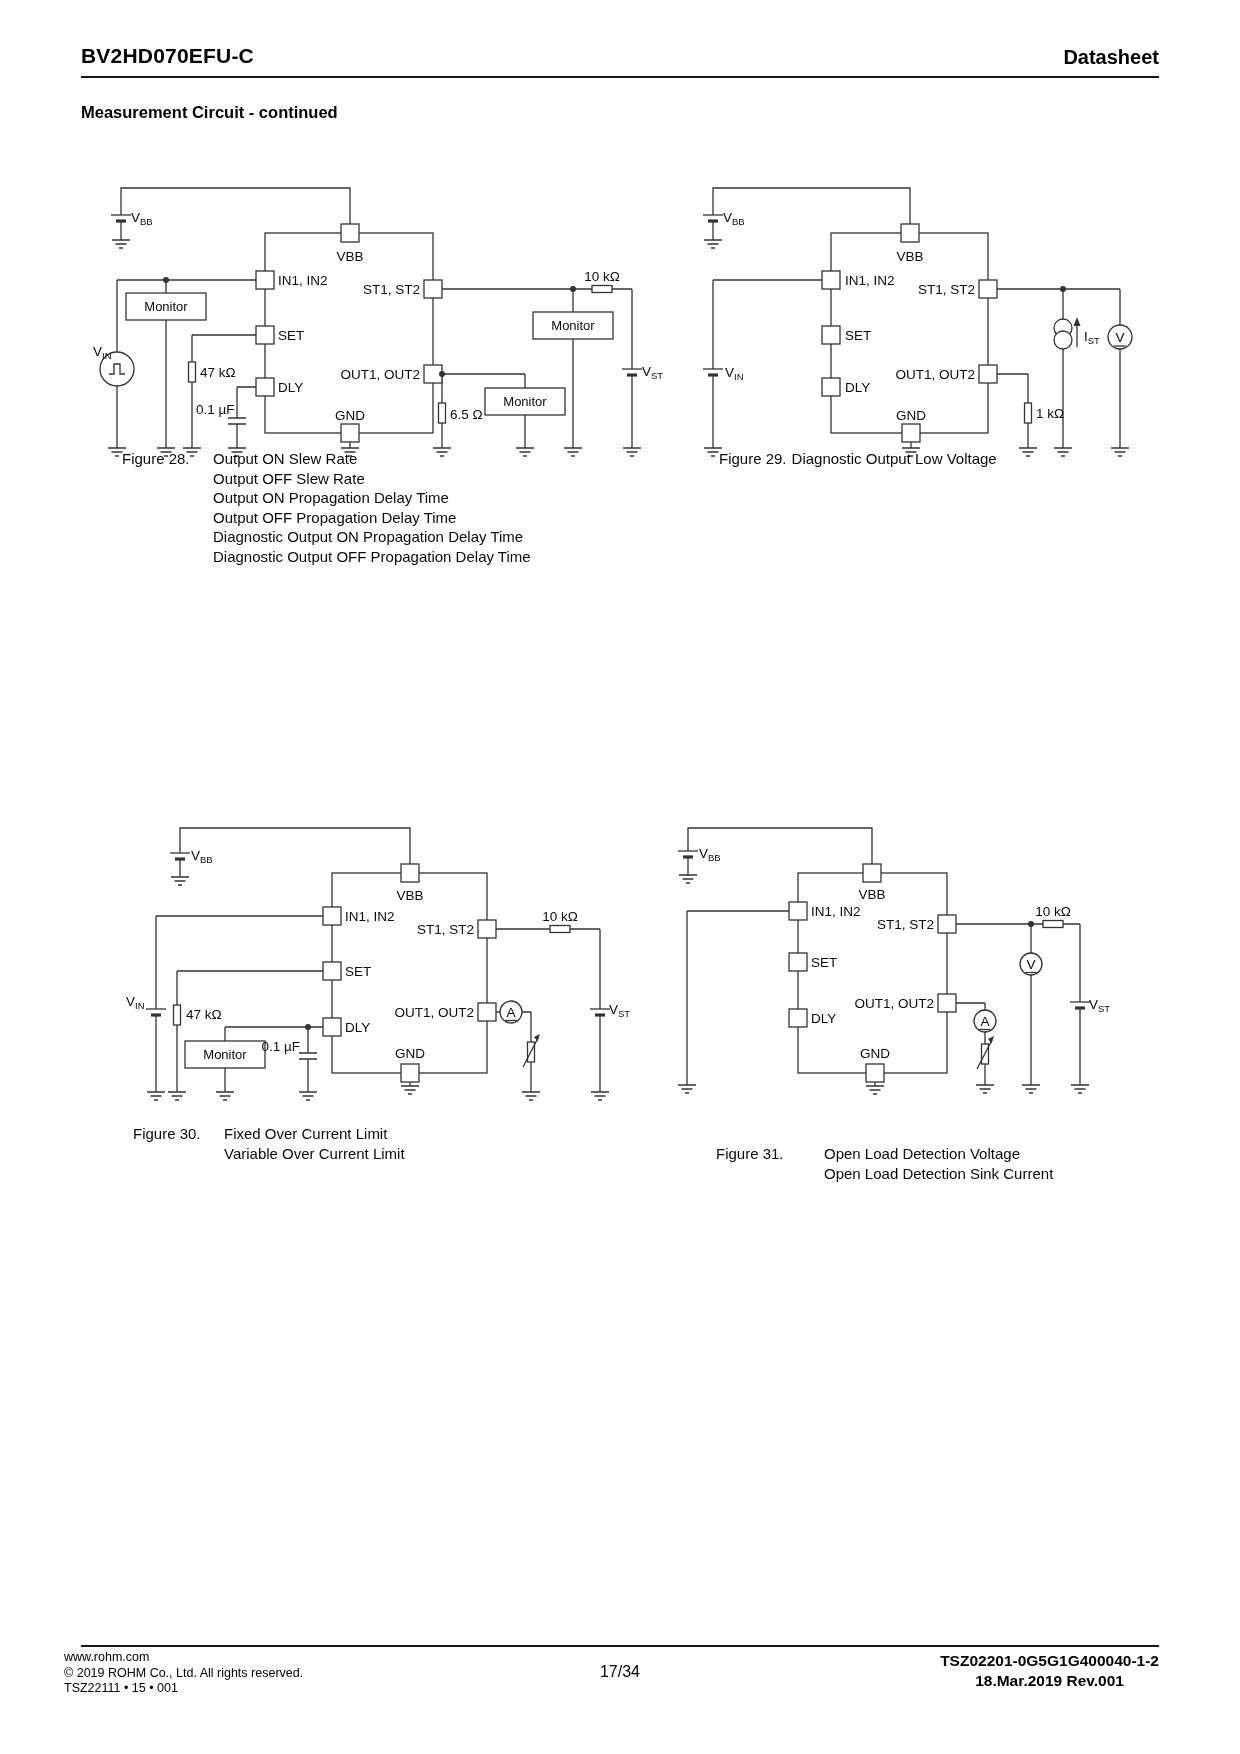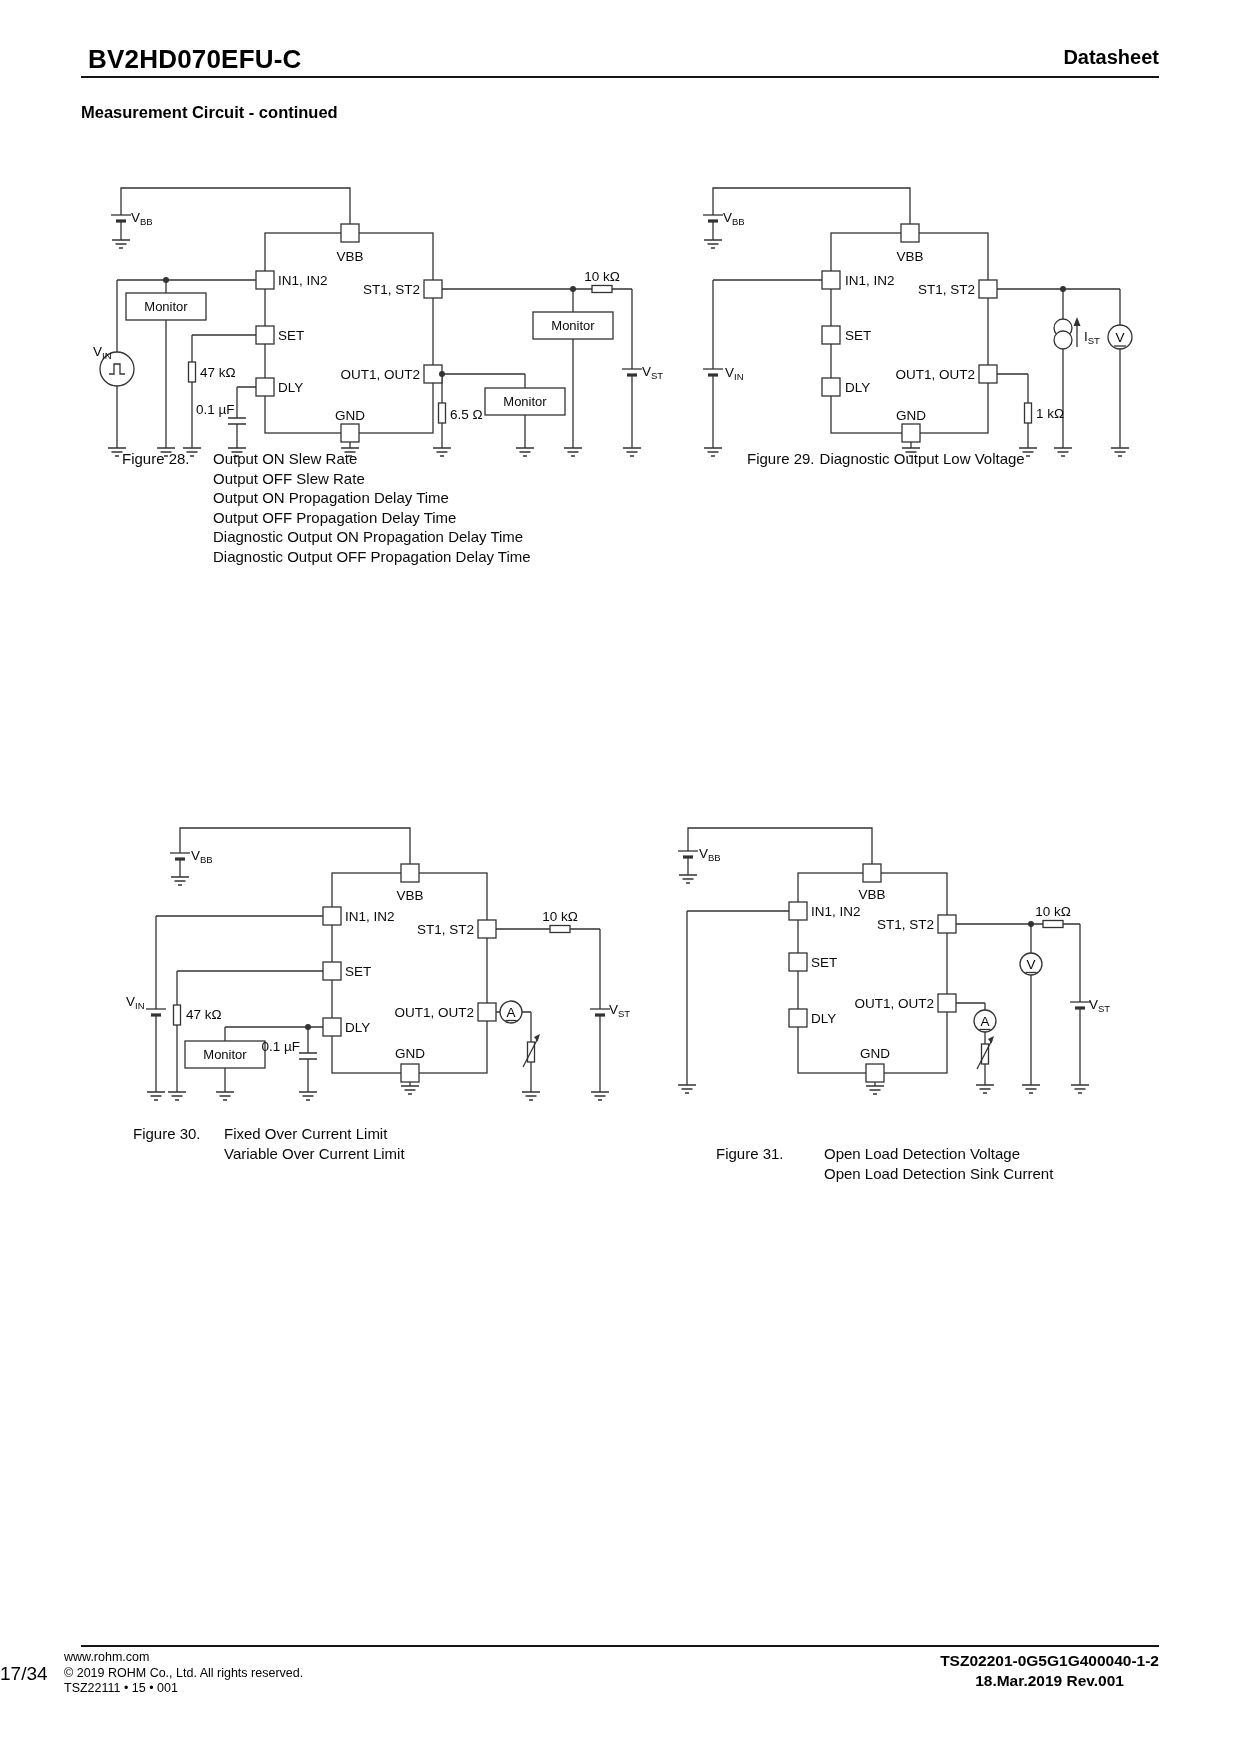--- a/index.html
+++ b/index.html
@@ -1,45 +1,45 @@
 <!DOCTYPE html>
 <html><head>
 <meta charset="utf-8">
 <style>
   html,body{margin:0;padding:0;}
   body{width:1240px;height:1754px;background:#ffffff;position:relative;overflow:hidden;
        font-family:"Liberation Sans",sans-serif;color:#000;}
   .abs{position:absolute;}
-  .hdr-part{left:88px;top:44px;font-weight:bold;font-size:26px;letter-spacing:.2px;}
+  .hdr-part{left:81px;top:44px;font-weight:bold;font-size:21px;letter-spacing:.2px;}
   .hdr-doc{right:81px;top:46px;font-weight:bold;font-size:20px;}
   .rule{left:81px;width:1078px;height:2px;background:#161616;}
   .rule-top{top:76px;}
   .rule-bot{top:1645px;}
   .sec-title{left:81px;top:103px;font-weight:bold;font-size:16.5px;text-align:right;}
   .caption{display:flex;font-size:15px;line-height:19.5px;color:#0a0a0a;}
   .figlabel{flex:none;}
   .w91{width:91px;}
   .cap28{left:122px;top:449px;}
   .cap29{left:719px;top:449px;}
   .cap30{left:133px;top:1124px;}
   .cap31{left:716px;top:1144px;gap:17px;}
-  .cap29 .figlabel{margin-right:5px;margin-left:28px;}
+  .cap29 .figlabel{margin-right:5px;}
   svg.fig{position:absolute;}
   .w{stroke:#333;stroke-width:1.3;fill:none;}
   .comp{stroke:#333;stroke-width:1.3;fill:#fff;}
   .bat2{stroke:#333;stroke-width:3.2;fill:none;}
   .capb{stroke:#333;stroke-width:1.7;fill:none;}
   .dot{fill:#333;stroke:none;}
   svg text{font-family:"Liberation Sans",sans-serif;font-size:13.5px;fill:#0a0a0a;}
   svg text.mid{text-anchor:middle;}
   svg text.end{text-anchor:end;}
   svg .sub{font-size:9.5px;}
   svg .mont{font-size:13px;}
   .f-left{left:64px;top:1650px;font-size:12.5px;line-height:15.5px;}
-  .f-center{left:0;top:1663px;width:1240px;font-size:19px;}
+  .f-center{left:0;top:1663px;width:1240px;text-align:center;font-size:16px;}
   .f-right{right:81px;top:1651px;text-align:center;font-weight:bold;font-size:15.5px;line-height:19.5px;}
 </style>
 </head>
 <body>
 
 <svg width="0" height="0" style="position:absolute" aria-hidden="true">
   <defs>
     <g id="gnd">
         <path class="w" d="M-9,0 H9 M-5.5,4 H5.5 M-2,8 H2"></path>
       </g>

